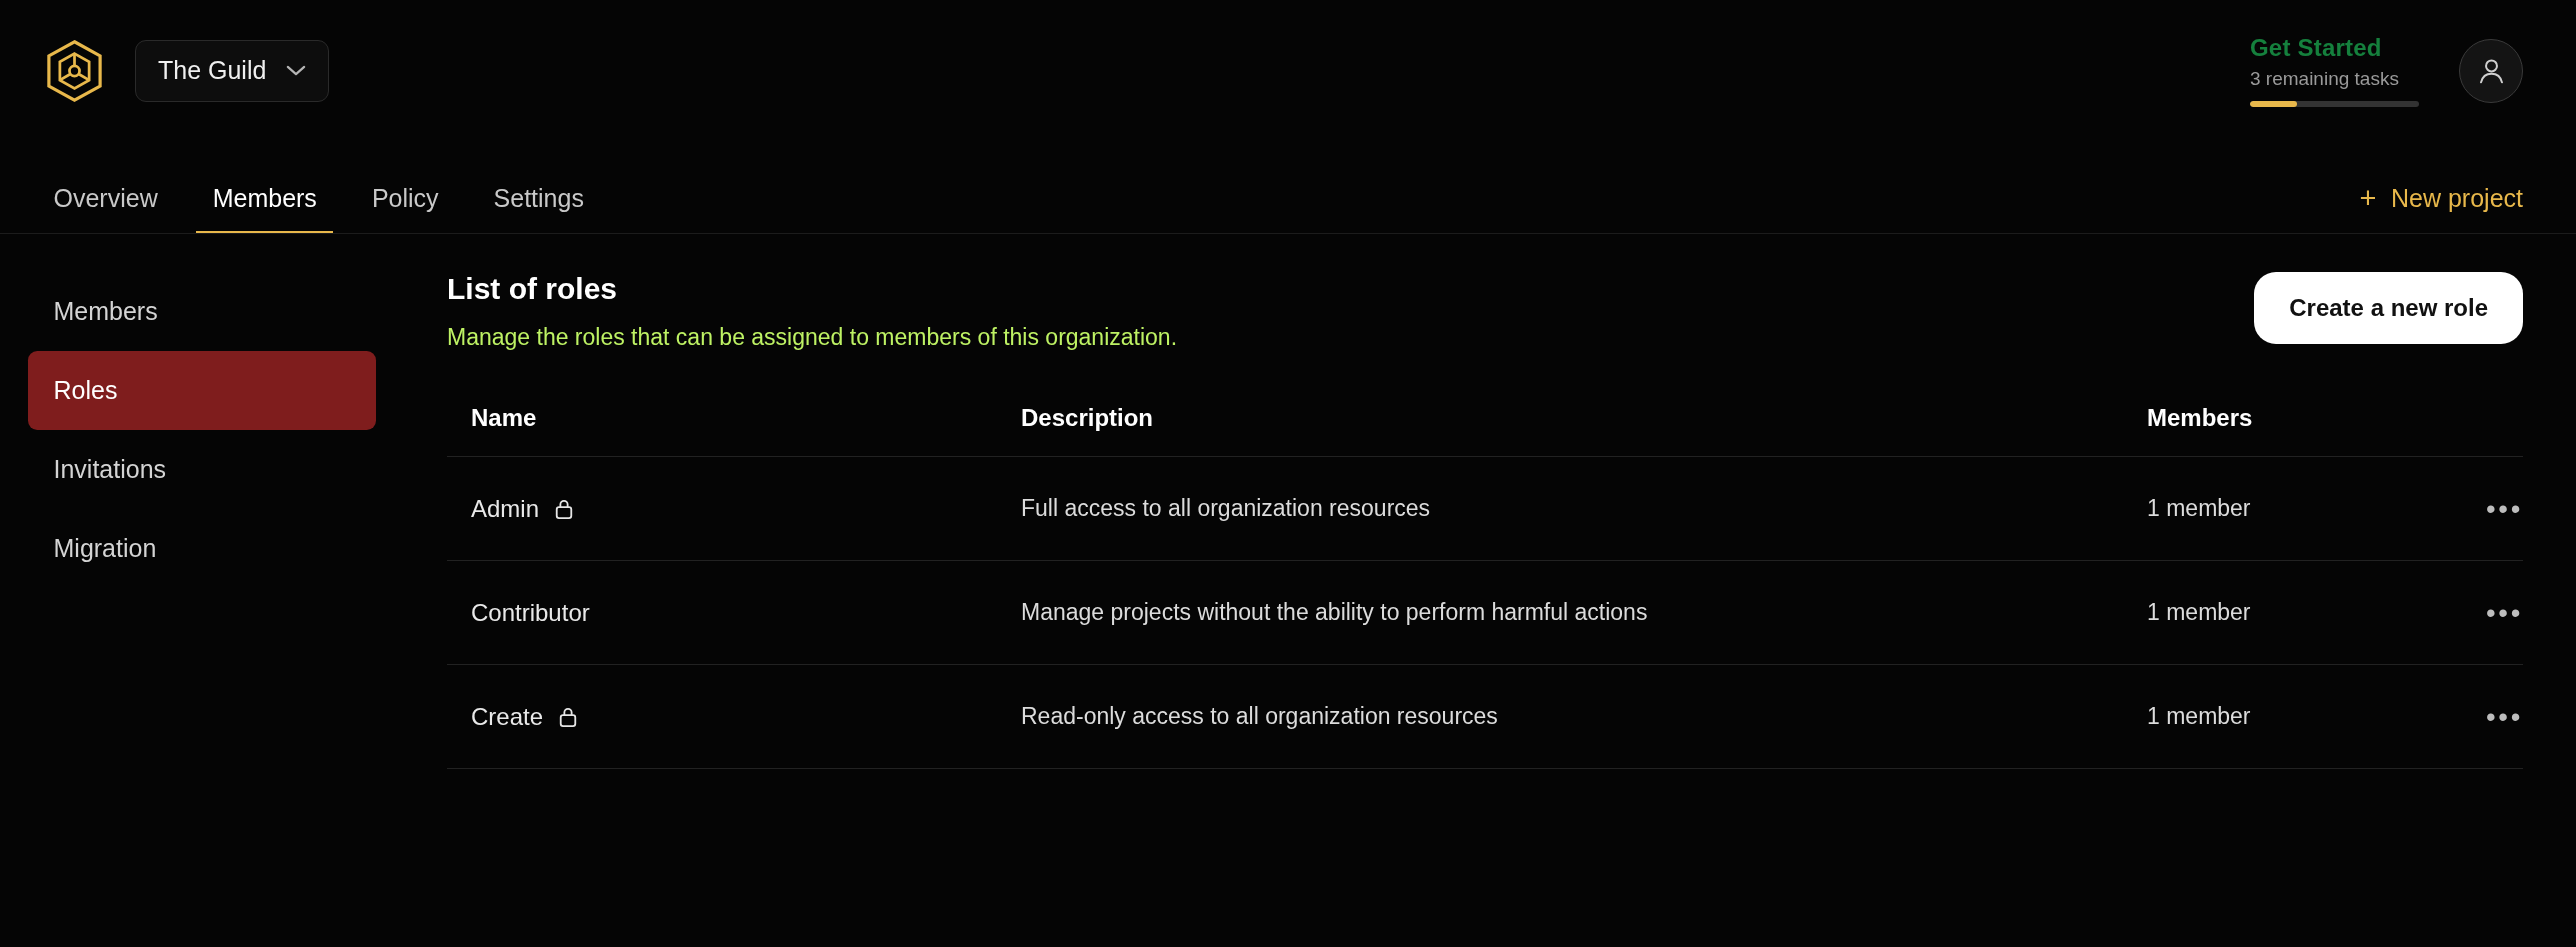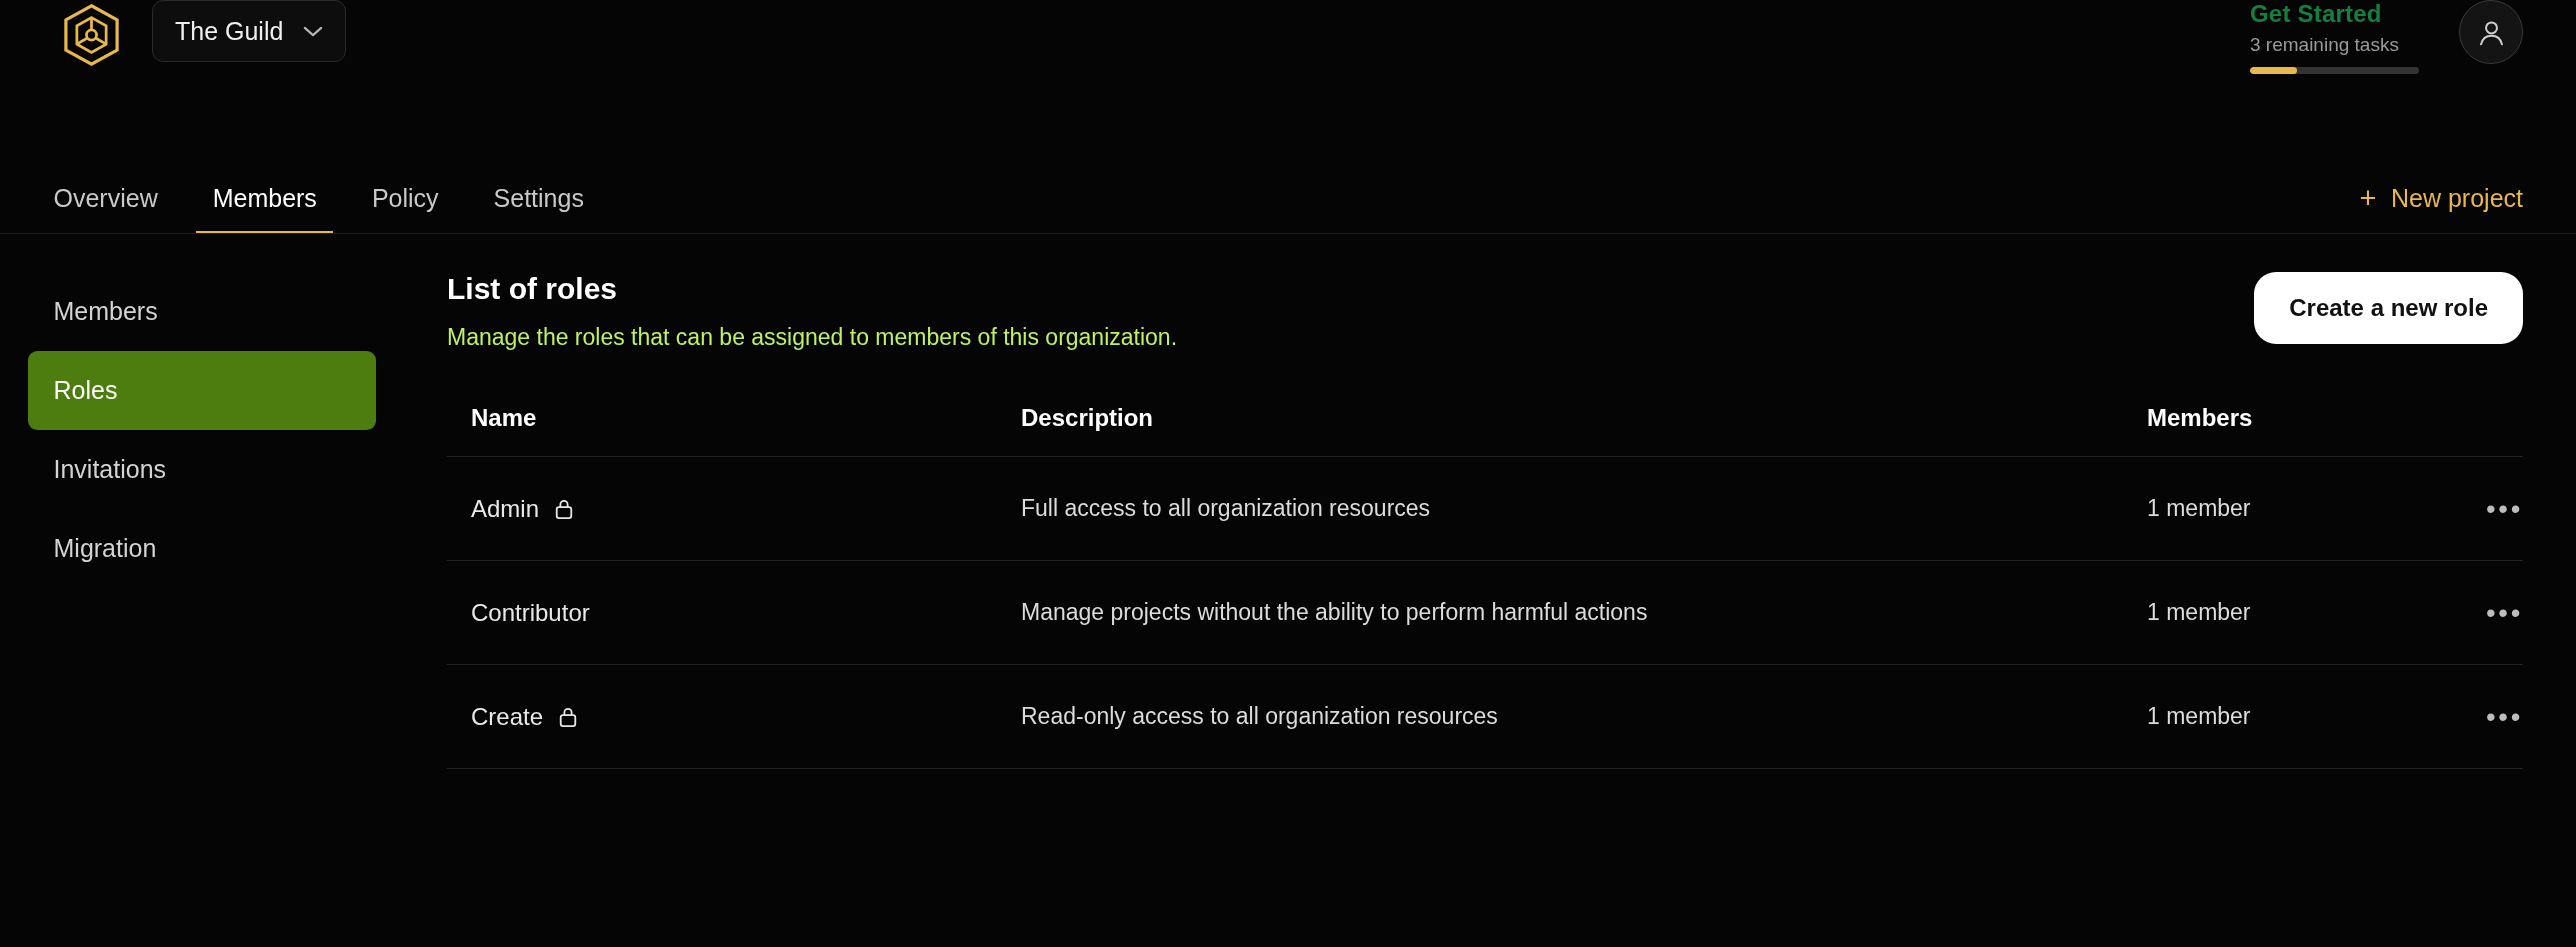--- a/index.html
+++ b/index.html
@@ -10,22 +10,22 @@
     font-family: "Liberation Sans", sans-serif;
     color: #e9e9e9;
     overflow: hidden;
   }
   .app { width: 2576px; height: 947px; display: flex; flex-direction: column; }
 
   
   .topbar {
     height: 141px;
     display: flex;
-    align-items: flex-start;
-    padding: 0 53px 0 56px;
+    align-items: center;
+    padding: 0 53px 0 39px;
     flex: 0 0 141px;
   }
   .logo-wrap { width: 70px; height: 70px; display: flex; align-items: center; justify-content: center; }
   .org-switch {
     margin-left: 26px;
     height: 62px;
     min-width: 194px;
     border: 0.9px solid #2a2a2a;
     border-radius: 11px;
     background: #0d0d0d;
@@ -93,21 +93,21 @@
   }
   .side-item {
     height: 79px;
     display: flex; align-items: center;
     padding: 0 26px;
     border-radius: 9.2px;
     font-size: 25px;
     color: #d4d4d4;
     cursor: pointer;
   }
-  .side-item.active { background: #4d7c0f; color: #ffffff; }
+  .side-item.active { background: #7f1d1d; color: #ffffff; }
 
   .content { flex: 1 1 auto; padding: 38px 53px 0 44px; min-width: 0; }
   .content-head { display: flex; align-items: flex-start; }
   .content-head .texts { flex: 1 1 auto; }
   .page-title { font-size: 30px; font-weight: bold; color: #ffffff; }
   .page-sub { font-size: 23px; color: #bef264; margin-top: 18.3px; }
   .create-btn {
     background: #ffffff; color: #111111;
     font-size: 24px; font-weight: bold;
     border: none; border-radius: 22px;

